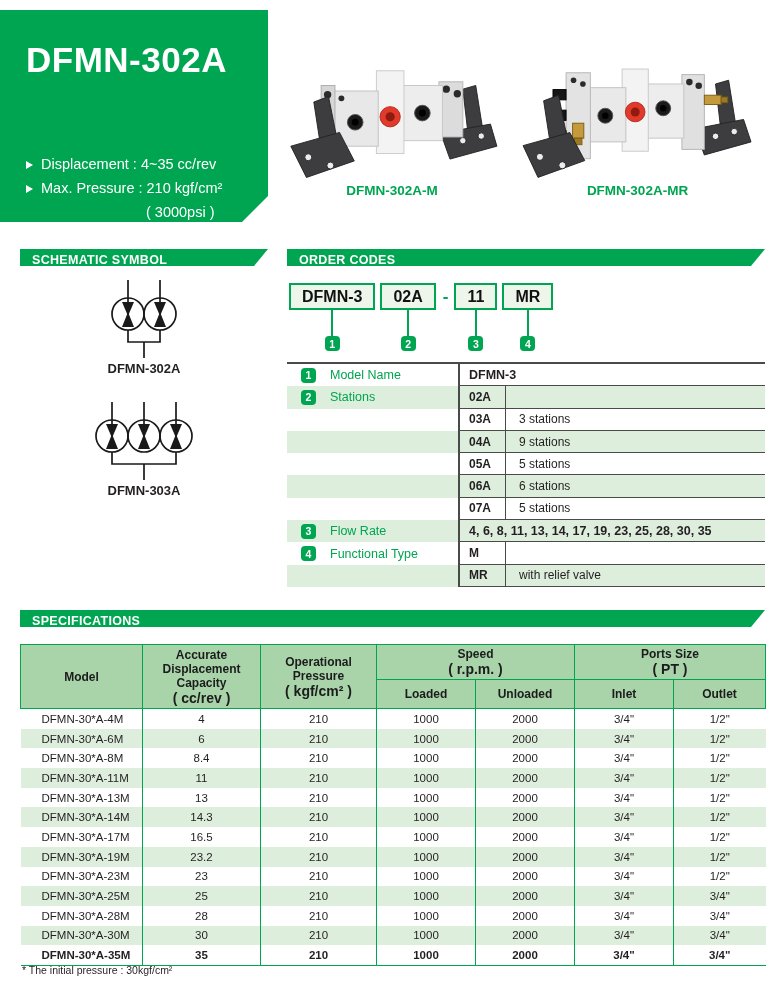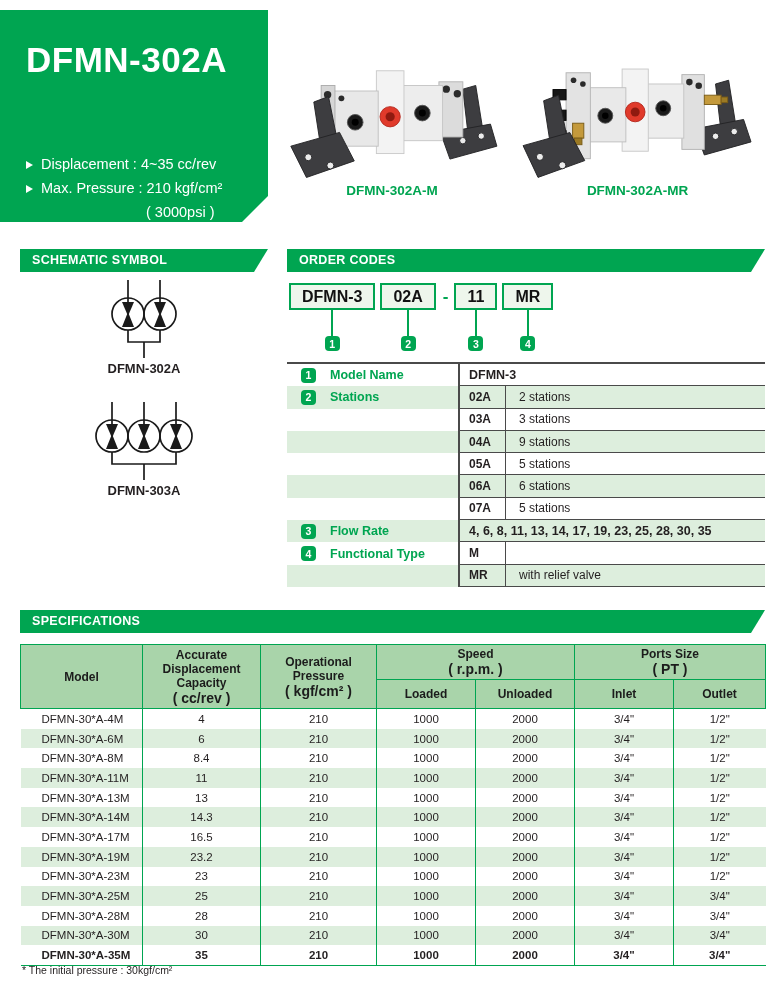--- a/index.html
+++ b/index.html
@@ -23,21 +23,21 @@
 
   
   .products { position:absolute; left:278px; top:34px; width:491px; height:164px; display:flex; }
   .product { display:flex; flex-direction:column; align-items:center; justify-content:flex-end; }
   .product.p1 { width:228px; }
   .product.p2 { width:263px; }
   .product-label { color:#00a551; font-weight:bold; font-size:13.5px; margin-top:0; }
 
   
   .section-bar {
-    position:absolute; height:23px; background:#00a551; color:#fff; font-weight:bold;
+    position:absolute; height:17px; background:#00a551; color:#fff; font-weight:bold;
     font-size:12.5px; line-height:23px; padding-left:12px; letter-spacing:.3px;
     clip-path:polygon(0 0,100% 0,calc(100% - 14px) 100%,0 100%); box-sizing:border-box;
   }
   #schematic-bar { left:20px; top:249px; width:248px; }
   #order-bar     { left:287px; top:249px; width:478px; }
   #spec-bar      { left:20px;  top:610px; width:745px; }
 
   
   .schem-area { position:absolute; left:20px; top:280px; width:248px;
                 display:flex; flex-direction:column; align-items:center; }
@@ -58,21 +58,21 @@
               margin:0 6px 0 2px; }
 
   
   .oc-table { position:absolute; left:287px; top:362px; width:478px;
               border-top:2px solid #4a4a4a; }
   .oc-row { display:flex; min-height:22.3px; }
   .oc-row.alt { background:#ddeedd; }
   .oc-left { width:171px; flex:none; display:flex; align-items:center;
              box-sizing:border-box; padding-left:14px; }
   .oc-left .marker { margin-right:14px; }
-  .oc-label { color:#00a551; font-weight:bold; font-size:12.5px; }
+  .oc-label { color:#00a551; font-weight:normal; font-size:12.5px; }
   .oc-right { flex:1; display:flex; border-left:2px solid #4a4a4a;
               border-bottom:1px solid #4a4a4a; box-sizing:border-box; }
   .oc-code { width:46px; flex:none; padding-left:9px; font-weight:bold; font-size:12px;
              display:flex; align-items:center; border-right:1px solid #4a4a4a; box-sizing:border-box; }
   .oc-desc { flex:1; padding-left:13px; font-size:12px; display:flex; align-items:center; }
   .oc-value { flex:1; padding-left:9px; font-weight:bold; font-size:12.5px;
               display:flex; align-items:center; }
 
   
   .spec-table { position:absolute; left:20px; top:644px; width:745px;
@@ -277,21 +277,20 @@
         <div class="oc-value">DFMN-3</div>
       </div>
     </div>
     <div class="oc-row alt">
       <div class="oc-left">
         <div class="marker">2</div>
         <div class="oc-label">Stations</div>
       </div>
       <div class="oc-right">
         <div class="oc-code">02A</div>
-        <div class="oc-desc">2 stations</div>
       </div>
     </div>
     <div class="oc-row">
       <div class="oc-left"></div>
       <div class="oc-right">
         <div class="oc-code">03A</div>
         <div class="oc-desc">3 stations</div>
       </div>
     </div>
     <div class="oc-row alt">

